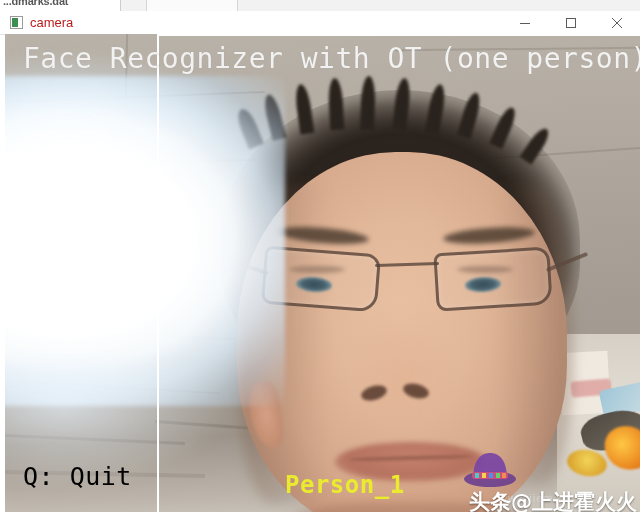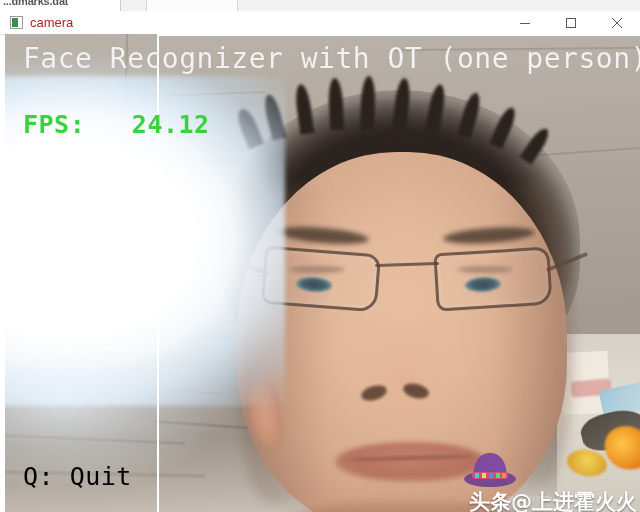--- a/index.html
+++ b/index.html
@@ -590,22 +590,22 @@
     </div>
 
     <div class="glow2"></div>
     <div class="glow"></div>
     <div class="glow3"></div>
 
     <div class="bbox"></div>
     <div class="bbox-top"></div>
 
     <div class="overlay-text ov-title">Face Recognizer with OT (one person)</div>
-    <div class="overlay-text ov-fps">FPS:   24.12</div>
     <div class="overlay-text ov-quit">Q: Quit</div>
+    <div class="overlay-text ov-name">Person_1</div>
 
     <div class="wm">
       <div class="wm-url">www.jiem...</div>
       <svg class="wm-hat" viewBox="0 0 54 48">
         <ellipse cx="27" cy="31" rx="26" ry="8" fill="#6b3f8f" opacity="0.9"></ellipse>
         <path d="M10 31 C10 13 17 5 27 5 C37 5 44 13 44 31 Z" fill="#7a48a3" opacity="0.95"></path>
         <rect x="9" y="24" width="36" height="7" rx="3" fill="#c94f7c"></rect>
         <rect x="12" y="25" width="4" height="5" fill="#4fc9c9"></rect>
         <rect x="19" y="25" width="4" height="5" fill="#f2d44f"></rect>
         <rect x="26" y="25" width="4" height="5" fill="#4f8ff2"></rect>

